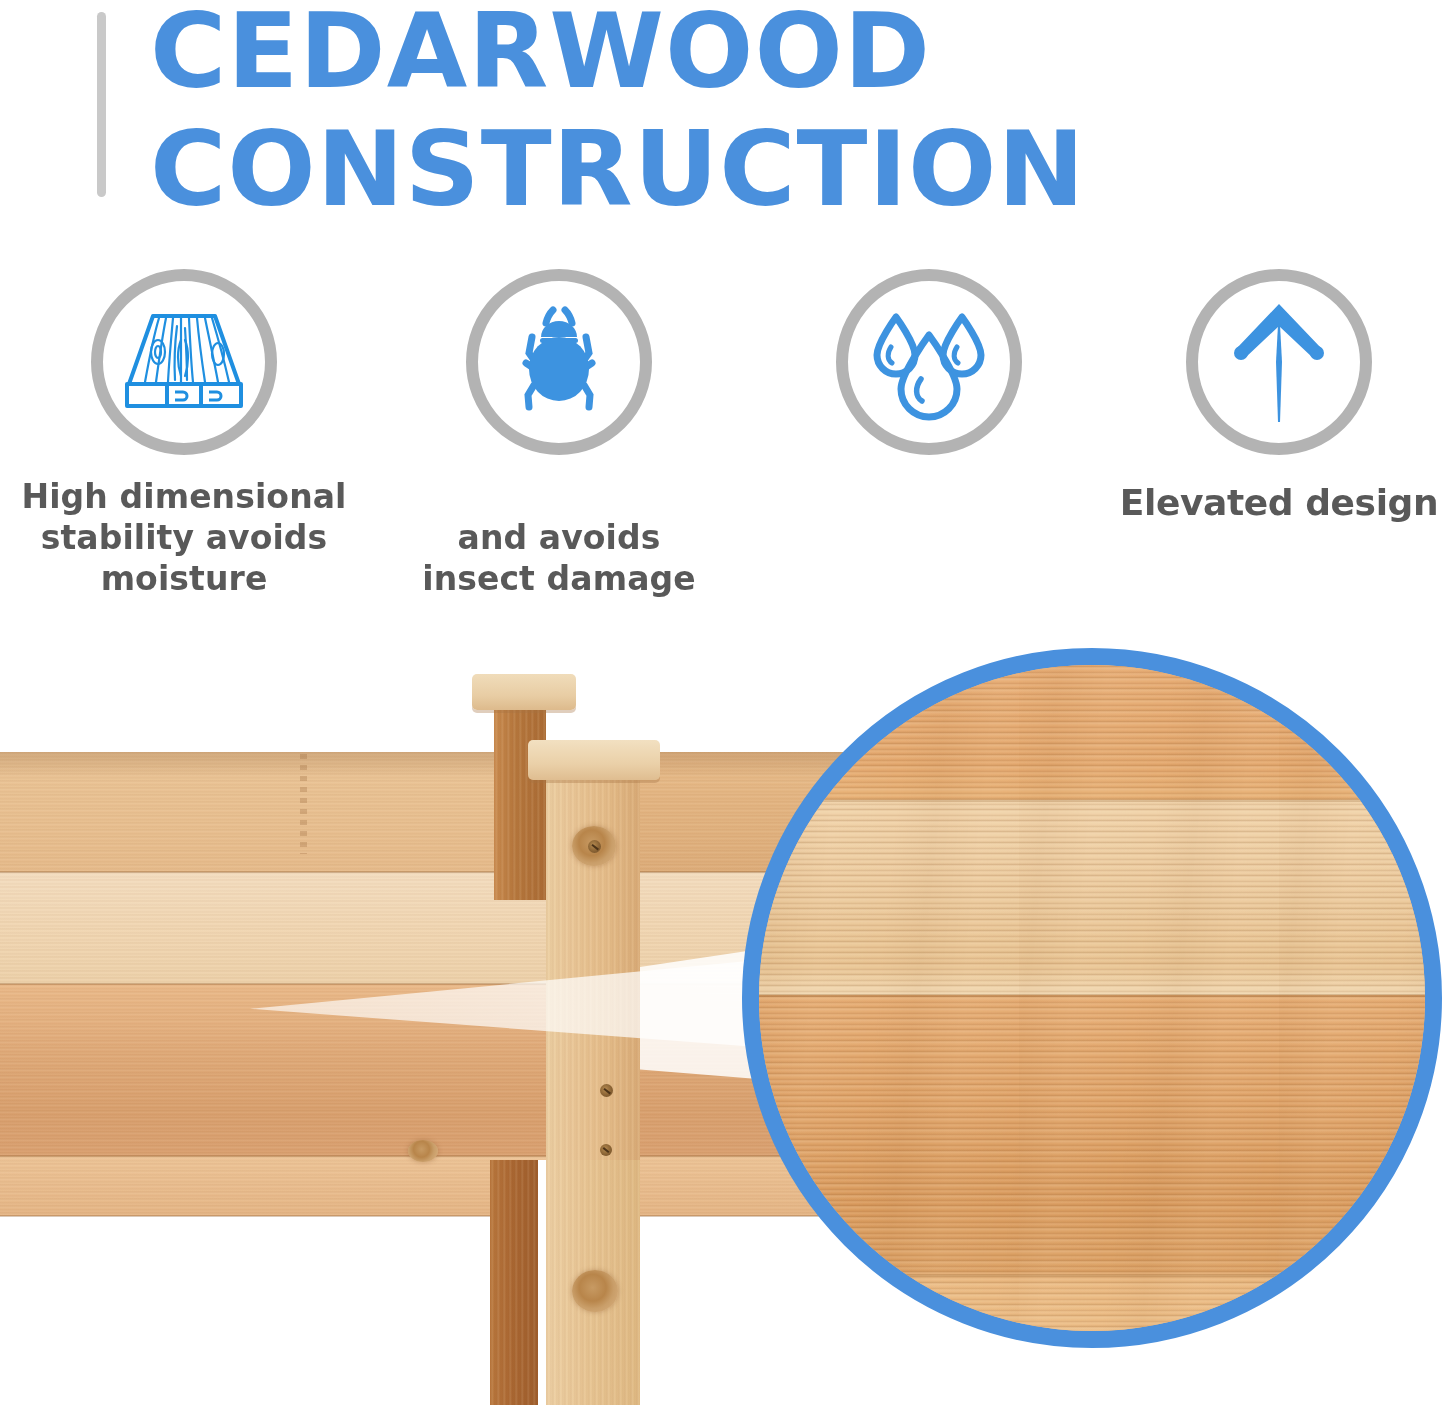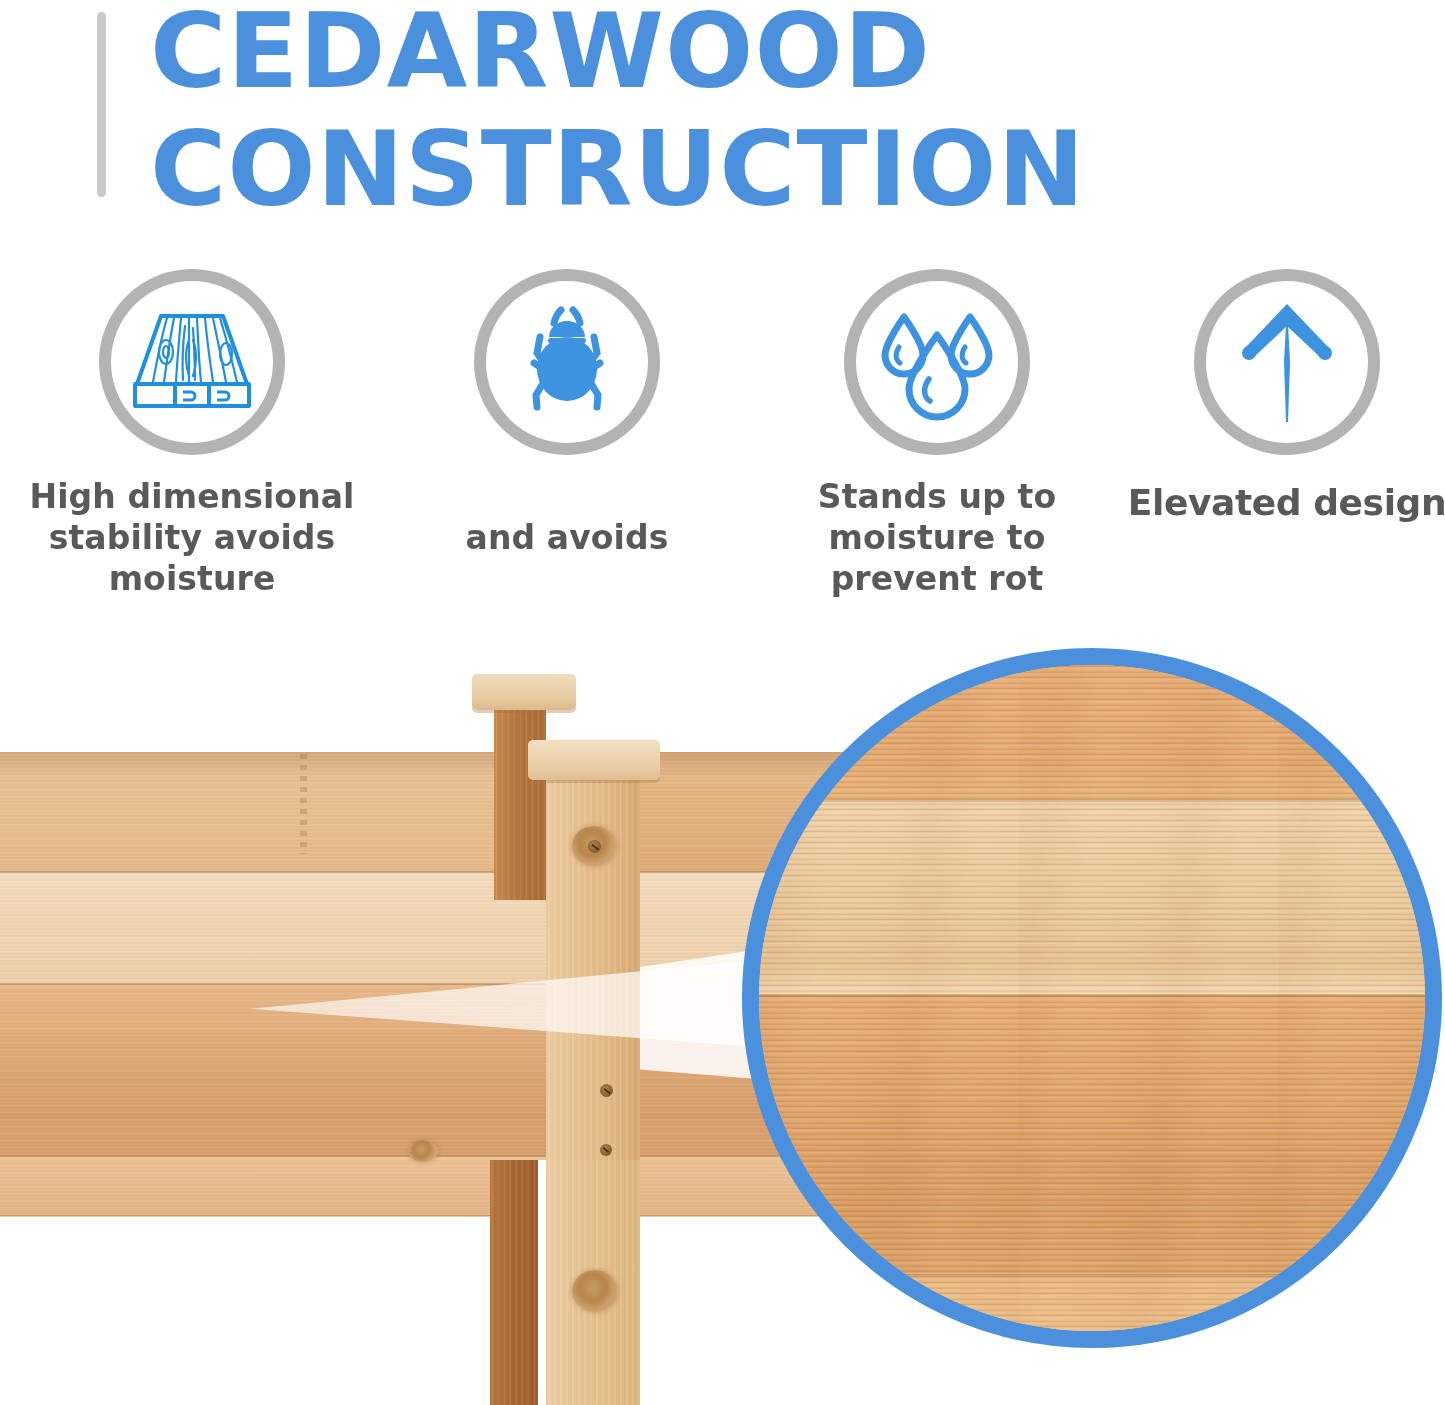--- a/index.html
+++ b/index.html
@@ -19,21 +19,21 @@
   .head-title{
     position:absolute;left:126px;top:-8px;width:1250px;
     color:#4a90dd;
     font-size:104px;line-height:118px;font-weight:bold;
     letter-spacing:1px;
     font-family:"DejaVu Sans","Liberation Sans",sans-serif;
   }
   .head-title .ln{display:block;white-space:nowrap;}
 
   
-  .features{position:absolute;left:12px;top:262px;width:1345px;height:350px;text-decoration:underline;}
+  .features{position:absolute;left:4px;top:262px;width:1345px;height:350px;text-decoration:underline;}
   .feature{position:absolute;top:0;width:340px;text-align:center;}
   .f0{left:10px;}  .f1{left:385px;}  .f2{left:755px;}  .f3{left:1105px;}
 
   .circ-wrap{height:200px;display:flex;align-items:center;justify-content:center;}
   .circ{
     width:186px;height:186px;border-radius:50%;
     border:12px solid #b3b3b3;
     box-sizing:border-box;
     display:flex;align-items:center;justify-content:center;
     background:#fff;
@@ -296,45 +296,41 @@
               <path d="M61 20 C71 20 79 27 79 36 L43 36 C43 27 51 20 61 20 Z" fill="#3d93e0"></path>
               <rect x="42" y="37" width="38" height="5" rx="2.5" fill="#3d93e0"></rect>
               <ellipse cx="61" cy="68" rx="30" ry="32" fill="#3d93e0"></ellipse>
             </svg>
           </span>
         </div>
       </div>
       <div class="cap">
         <br>
         <span>and avoids</span><br>
+        <span>insect damage</span>
       </div>
     </div>
 
     <div class="feature f2">
       <div class="circ-wrap">
         <div class="circ">
           <span>
             <svg width="128" height="118" viewBox="0 0 128 118">
               <g fill="none" stroke="#3d93e0" stroke-width="7" stroke-linejoin="round" stroke-linecap="round">
                 <path d="M31 14 C31 14 12 40 12 52 A19 19 0 0 0 50 52 C50 40 31 14 31 14 Z"></path>
                 <path d="M26 44 C22 50 22 57 27 60" stroke-width="5"></path>
                 <path d="M97 14 C97 14 78 40 78 52 A19 19 0 0 0 116 52 C116 40 97 14 97 14 Z"></path>
                 <path d="M92 44 C88 50 88 57 93 60" stroke-width="5"></path>
                 <path d="M64 32 C64 32 36 70 36 86 A28 28 0 0 0 92 86 C92 70 64 32 64 32 Z"></path>
                 <path d="M56 76 C50 84 50 94 57 98" stroke-width="5.5"></path>
               </g>
             </svg>
           </span>
         </div>
       </div>
-      <div class="cap">
-        <span>Stands up to</span><br>
-        <span>moisture to</span><br>
-        <span>prevent rot</span>
-      </div>
     </div>
 
     <div class="feature f3">
       <div class="circ-wrap">
         <div class="circ">
           <span>
             <svg width="120" height="128" viewBox="0 0 120 128">
               <path d="M60 8 L57 64 L59 124 L61 124 L63 64 Z" fill="#3d93e0"></path>
               <path d="M60 6 L102 50 L94 60 L60 28 L26 60 L18 50 Z" fill="#3d93e0"></path>
               <circle cx="22" cy="55" r="7" fill="#3d93e0"></circle>

